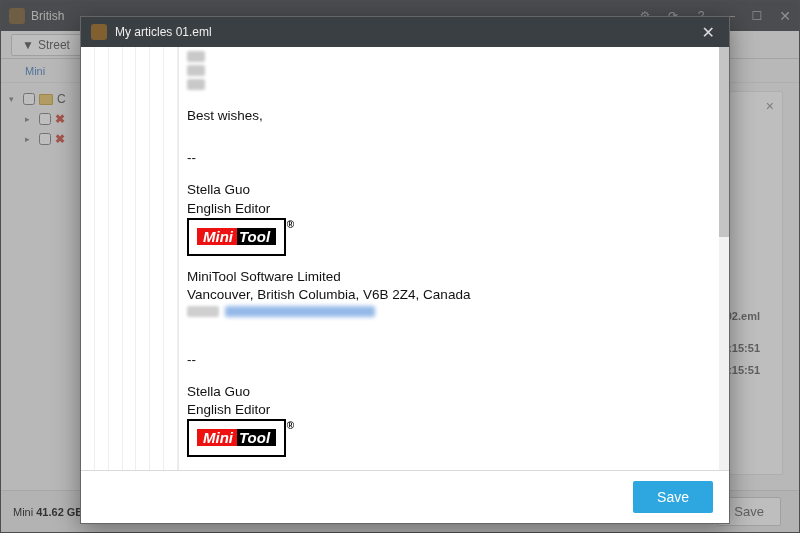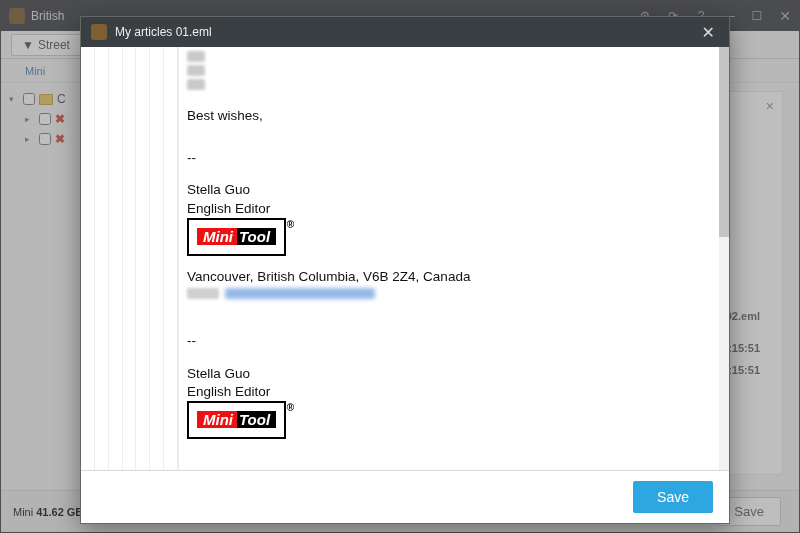--- a/index.html
+++ b/index.html
@@ -171,20 +171,21 @@
       <div>Best wishes,</div>
       <div style="height:24px"></div>
       <div>--</div>
       <div style="height:14px"></div>
       <div>Stella Guo</div>
       <div>English Editor</div>
       <span class="sig-logo">
         <span class="red">Mini</span><span class="blk">Tool</span><span class="reg">®</span>
       </span>
       <div style="height:12px"></div>
+      <div>MiniTool Software Limited</div>
       <div>Vancouver, British Columbia, V6B 2Z4, Canada</div>
       <div><span class="pixemail-lbl"></span><span class="pixemail-val"></span></div>
 
       <div style="height:28px"></div>
       <div>--</div>
       <div style="height:14px"></div>
       <div>Stella Guo</div>
       <div>English Editor</div>
       <span class="sig-logo">
         <span class="red">Mini</span><span class="blk">Tool</span><span class="reg">®</span>

